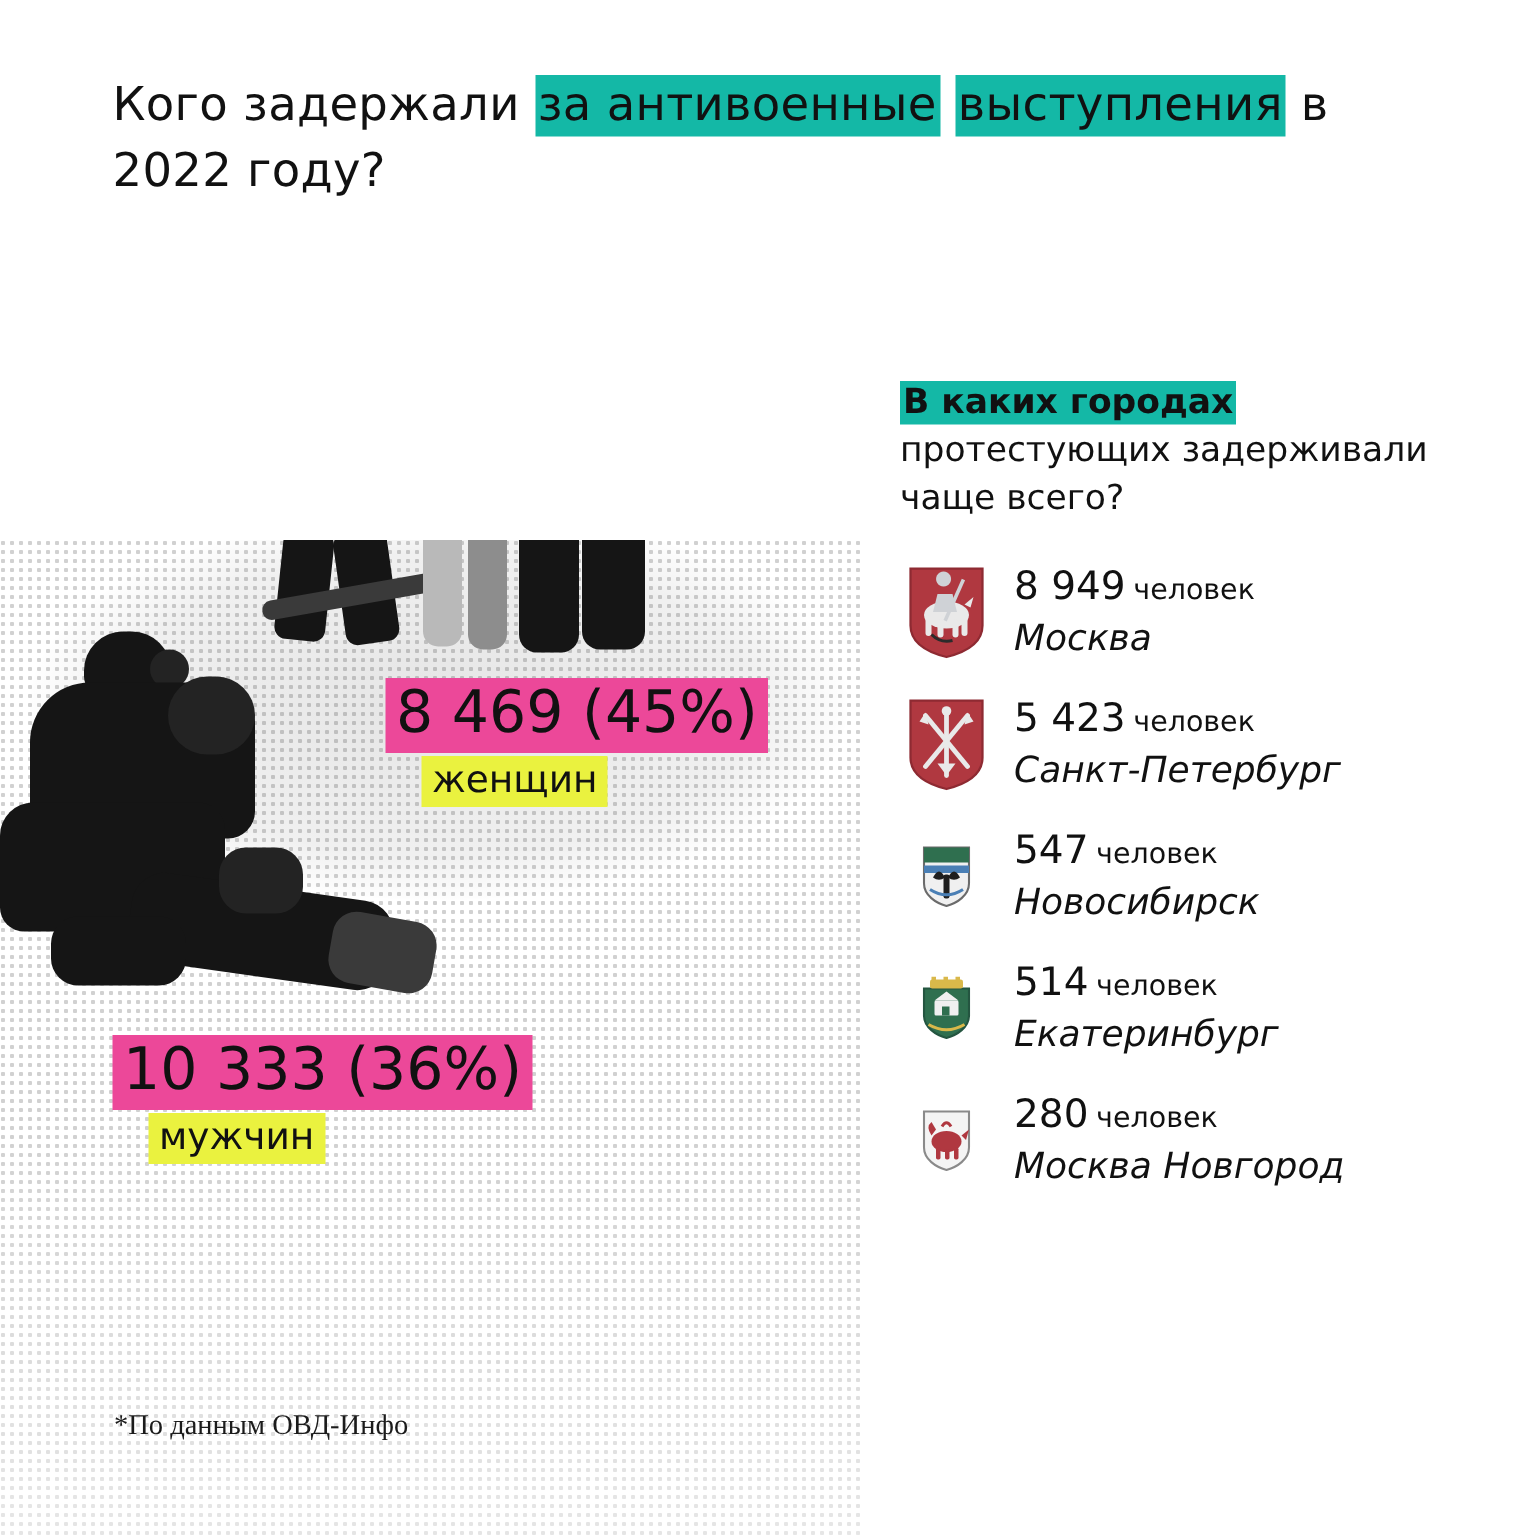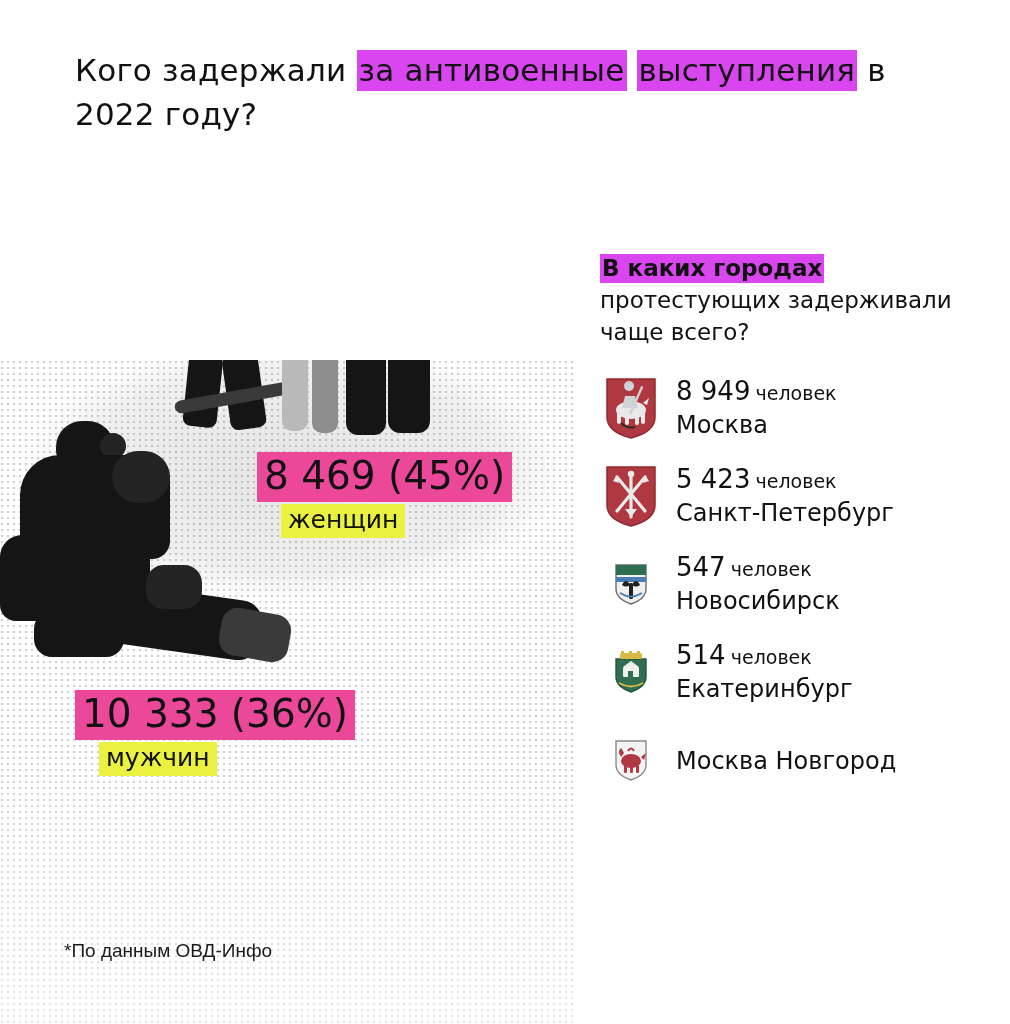--- a/index.html
+++ b/index.html
@@ -23,21 +23,21 @@
     top: 48px;
     width: 820px;
     font-family: "DejaVu Sans", sans-serif;
     font-size: 31px;
     line-height: 1.42;
     font-weight: 400;
     letter-spacing: 0.2px;
     color: #111111;
   }
   .hl {
-    background: #d946ef;
+    background: #14b8a6;
     padding: 2px 2px 3px 2px;
     box-decoration-break: clone;
     -webkit-box-decoration-break: clone;
   }
 
   
   .photo-area {
     position: absolute;
     left: 0;
     top: 360px;
@@ -119,23 +119,23 @@
     white-space: nowrap;
     margin-left: 24px;
   }
   .stat .sub-wrap { display: block; margin-top: 2px; }
 
   #stat-women { left: 257px; top: 452px; }
   #stat-men   { left: 75px;  top: 690px; }
 
   .source-note {
     position: absolute;
-    left: 64px;
+    left: 76px;
     top: 940px;
-    font-family: Liberation Sans, sans-serif;
+    font-family: Liberation Serif, serif;
     font-size: 19px;
     color: #1b1b1b;
     z-index: 7;
   }
 
   
   .right-col {
     position: absolute;
     left: 600px;
     top: 252px;
@@ -171,20 +171,21 @@
     color: #111;
   }
   .city-unit {
     font-size: 19px;
     color: #111;
   }
   .city-name {
     font-size: 24px;
     color: #111;
     margin-top: 2px;
+    font-style: italic;
   }
 
   
   .crest.sz-l svg { width: 52px; height: 62px; }
   .crest.sz-s svg { width: 34px; height: 42px; }
 </style>
 </head>
 <body>
 
 <div class="title">
@@ -343,18 +344,19 @@
             <path d="M7 18 q-4 -6 0 -9 l3 5 z"></path>
             <rect x="10" y="26" width="3" height="8" rx="1.2"></rect>
             <rect x="16" y="27" width="3" height="7" rx="1.2"></rect>
             <rect x="22" y="26" width="3" height="8" rx="1.2"></rect>
             <path d="M27 18 l5 -4 -2 7 z"></path>
           </g>
           <path d="M14 12 q3 -5 6 0" stroke="#b03840" stroke-width="2" fill="none"></path>
         </svg>
       </div>
       <div class="city-text">
+        <div><span class="city-count">280</span> <span class="city-unit">человек</span></div>
         <div class="city-name">Москва Новгород</div>
       </div>
     </div>
 
   </div>
 </div>
 
 </body></html>

